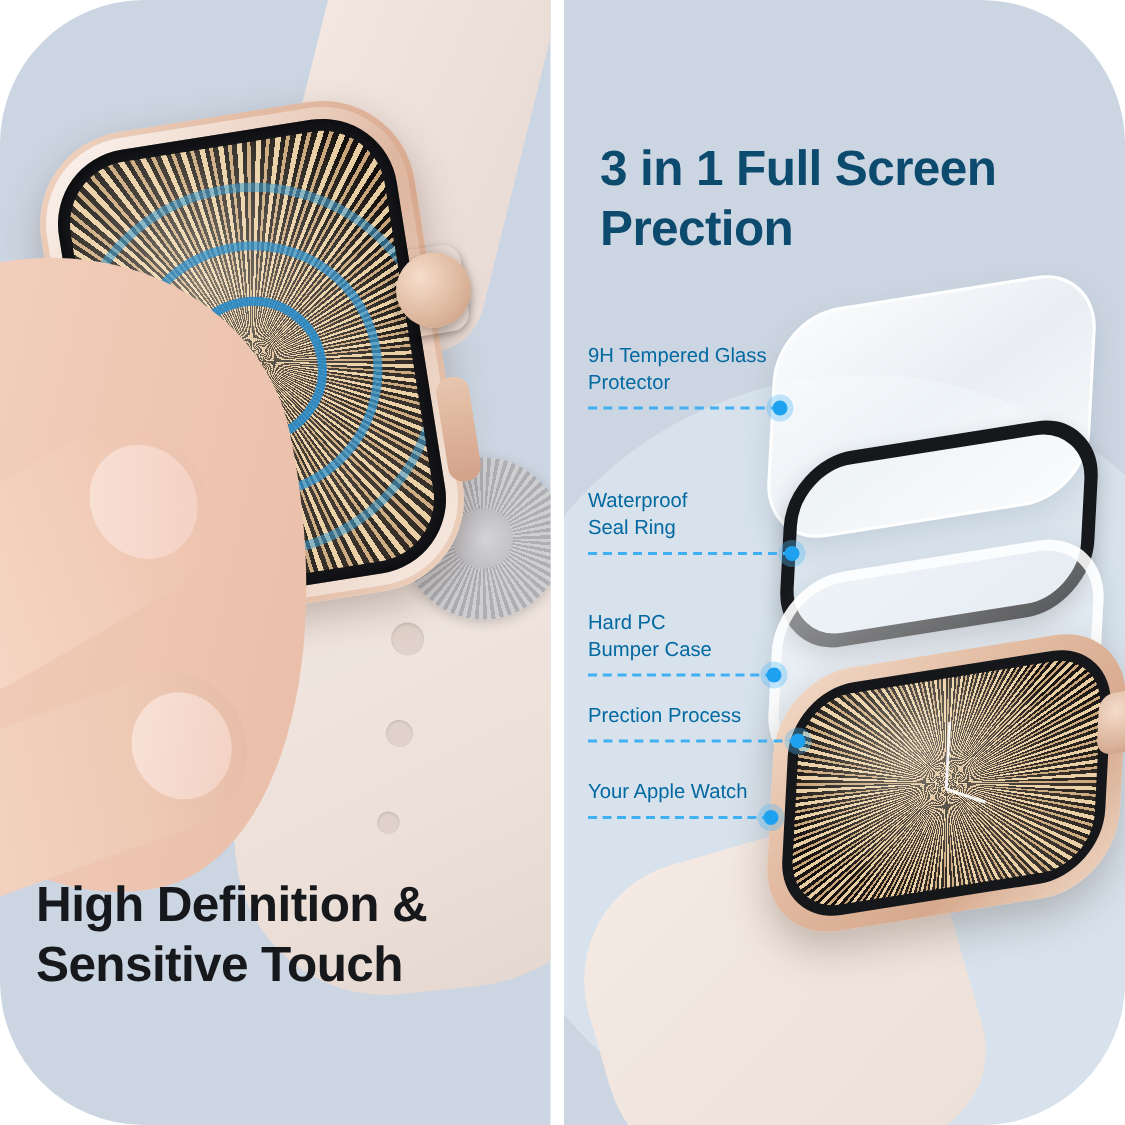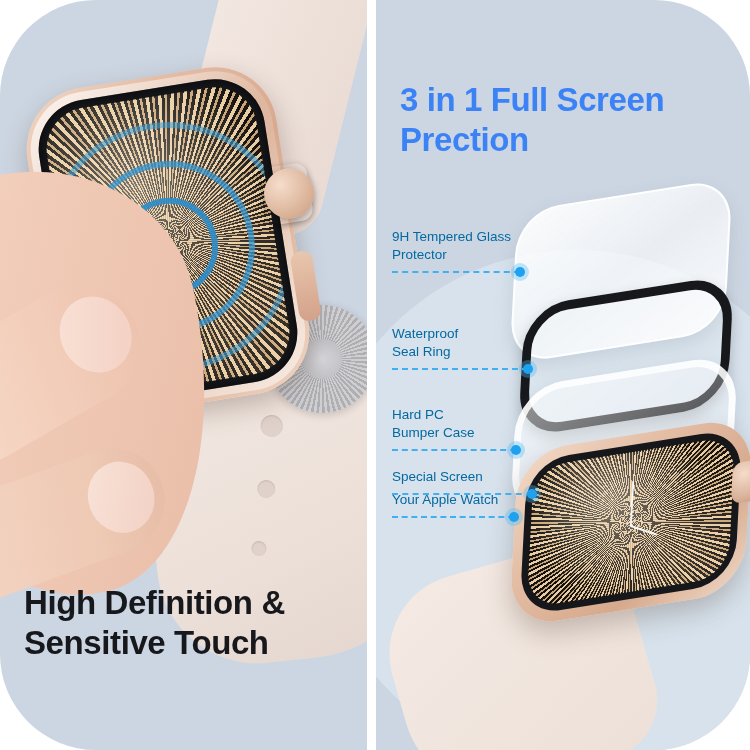--- a/index.html
+++ b/index.html
@@ -127,22 +127,22 @@
     transform-origin:bottom center; }
   .hands.h2{ height:30px; margin:-26px 0 0 -1px; transform:rotate(115deg); }
   .crown-r{ position:absolute; right:-16px; top:44px; width:34px; height:40px;
     border-radius:10px;
     background:radial-gradient(circle at 35% 30%,#f5dccb,#d9b299 65%,#c2957b); }
   .band-r{ position:absolute; left:396px; top:560px; width:250px; height:220px;
     background:linear-gradient(150deg,#f5eae4,#ece0d8);
     border-radius:80px 40px 60px 90px; transform:rotate(-16deg); }
 
   
-  .h-right{ position:absolute; left:400px; top:80px; width:330px;
-    font-size:33px; font-weight:bold; line-height:1.22; color:#3b82f6;
+  .h-right{ position:absolute; left:400px; top:92px; width:330px;
+    font-size:33px; font-weight:bold; line-height:1.22; color:#0c4a6e;
     letter-spacing:-.4px; }
   .h-left{ position:absolute; left:24px; top:583px; width:340px;
     font-size:33px; font-weight:bold; line-height:1.22; color:#17181c;
     letter-spacing:-.4px; }
   .sub-left{ position:absolute; left:25px; top:676px; width:330px;
     font-size:16px; line-height:1.35; color:#3c4654; }
 
   
   .callout{ position:absolute; left:392px; }
   .callout .txt{ font-size:13.5px; line-height:1.32; color:#0369a1;
@@ -236,27 +236,27 @@
   </div>
   <div class="callout" id="c1" style="top: 325px;">
     <div class="txt">Waterproof
 Seal Ring</div>
     <div class="lead">
       <div class="dash" style="width: 136px;"></div>
         <div class="dot" style="left: 131px;"></div>
     </div>
   </div>
   <div class="callout" id="c3" style="top: 468px;">
-    <div class="txt">Special Screen</div>
+    <div class="txt">Prection Process</div>
     <div class="lead">
       <div class="dash" style="width: 140px;"></div>
         <div class="dot" style="left: 135px;"></div>
     </div>
   </div>
-  <div class="callout" id="c4" style="top: 491px;">
+  <div class="callout" id="c4" style="top: 519px;">
     <div class="txt">Your Apple Watch</div>
     <div class="lead">
       <div class="dash" style="width: 122px;"></div>
         <div class="dot" style="left: 117px;"></div>
     </div>
   </div>
 
 </div>
 
 </body></html>

